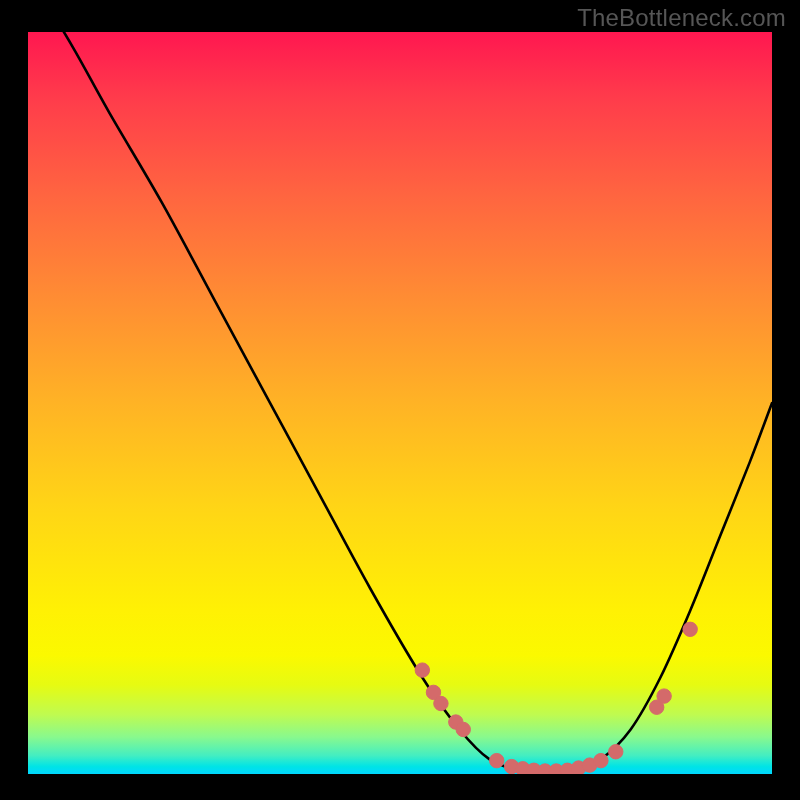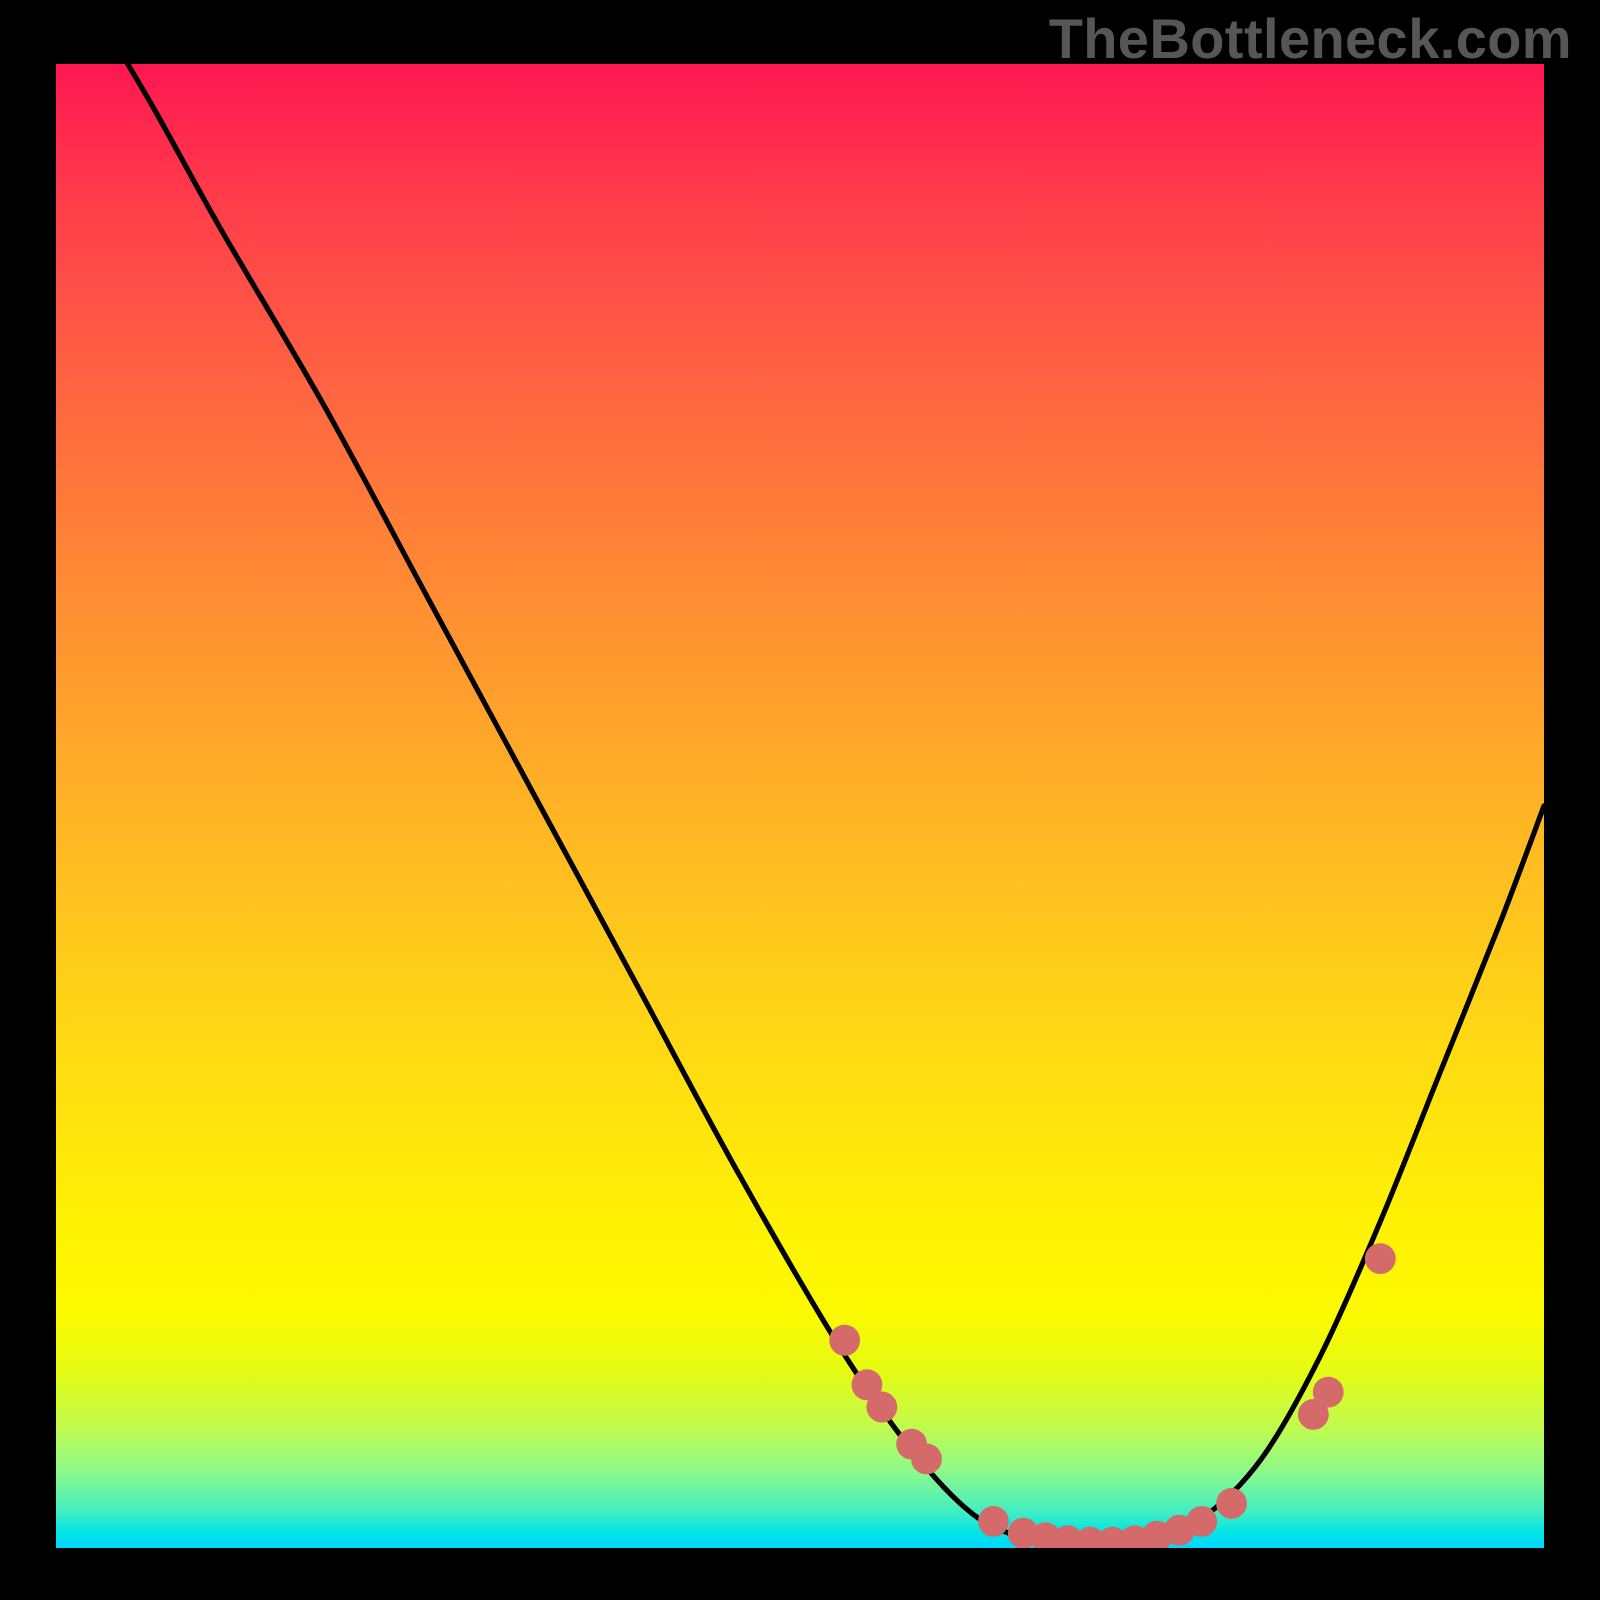--- a/index.html
+++ b/index.html
@@ -14,22 +14,22 @@
     position: relative;
     width: 800px;
     height: 800px;
     background: #000;
   }
   .watermark {
     position: absolute;
     top: 4px;
     right: 14px;
     font-family: Arial, Helvetica, sans-serif;
-    font-size: 28px;
-    font-weight: 700;
+    font-size: 24px;
+    font-weight: 400;
     color: #565656;
     letter-spacing: 0.2px;
     z-index: 5;
   }
   .plot-area {
     position: absolute;
     left: 28px;
     top: 32px;
     width: 744px;
     height: 742px;

